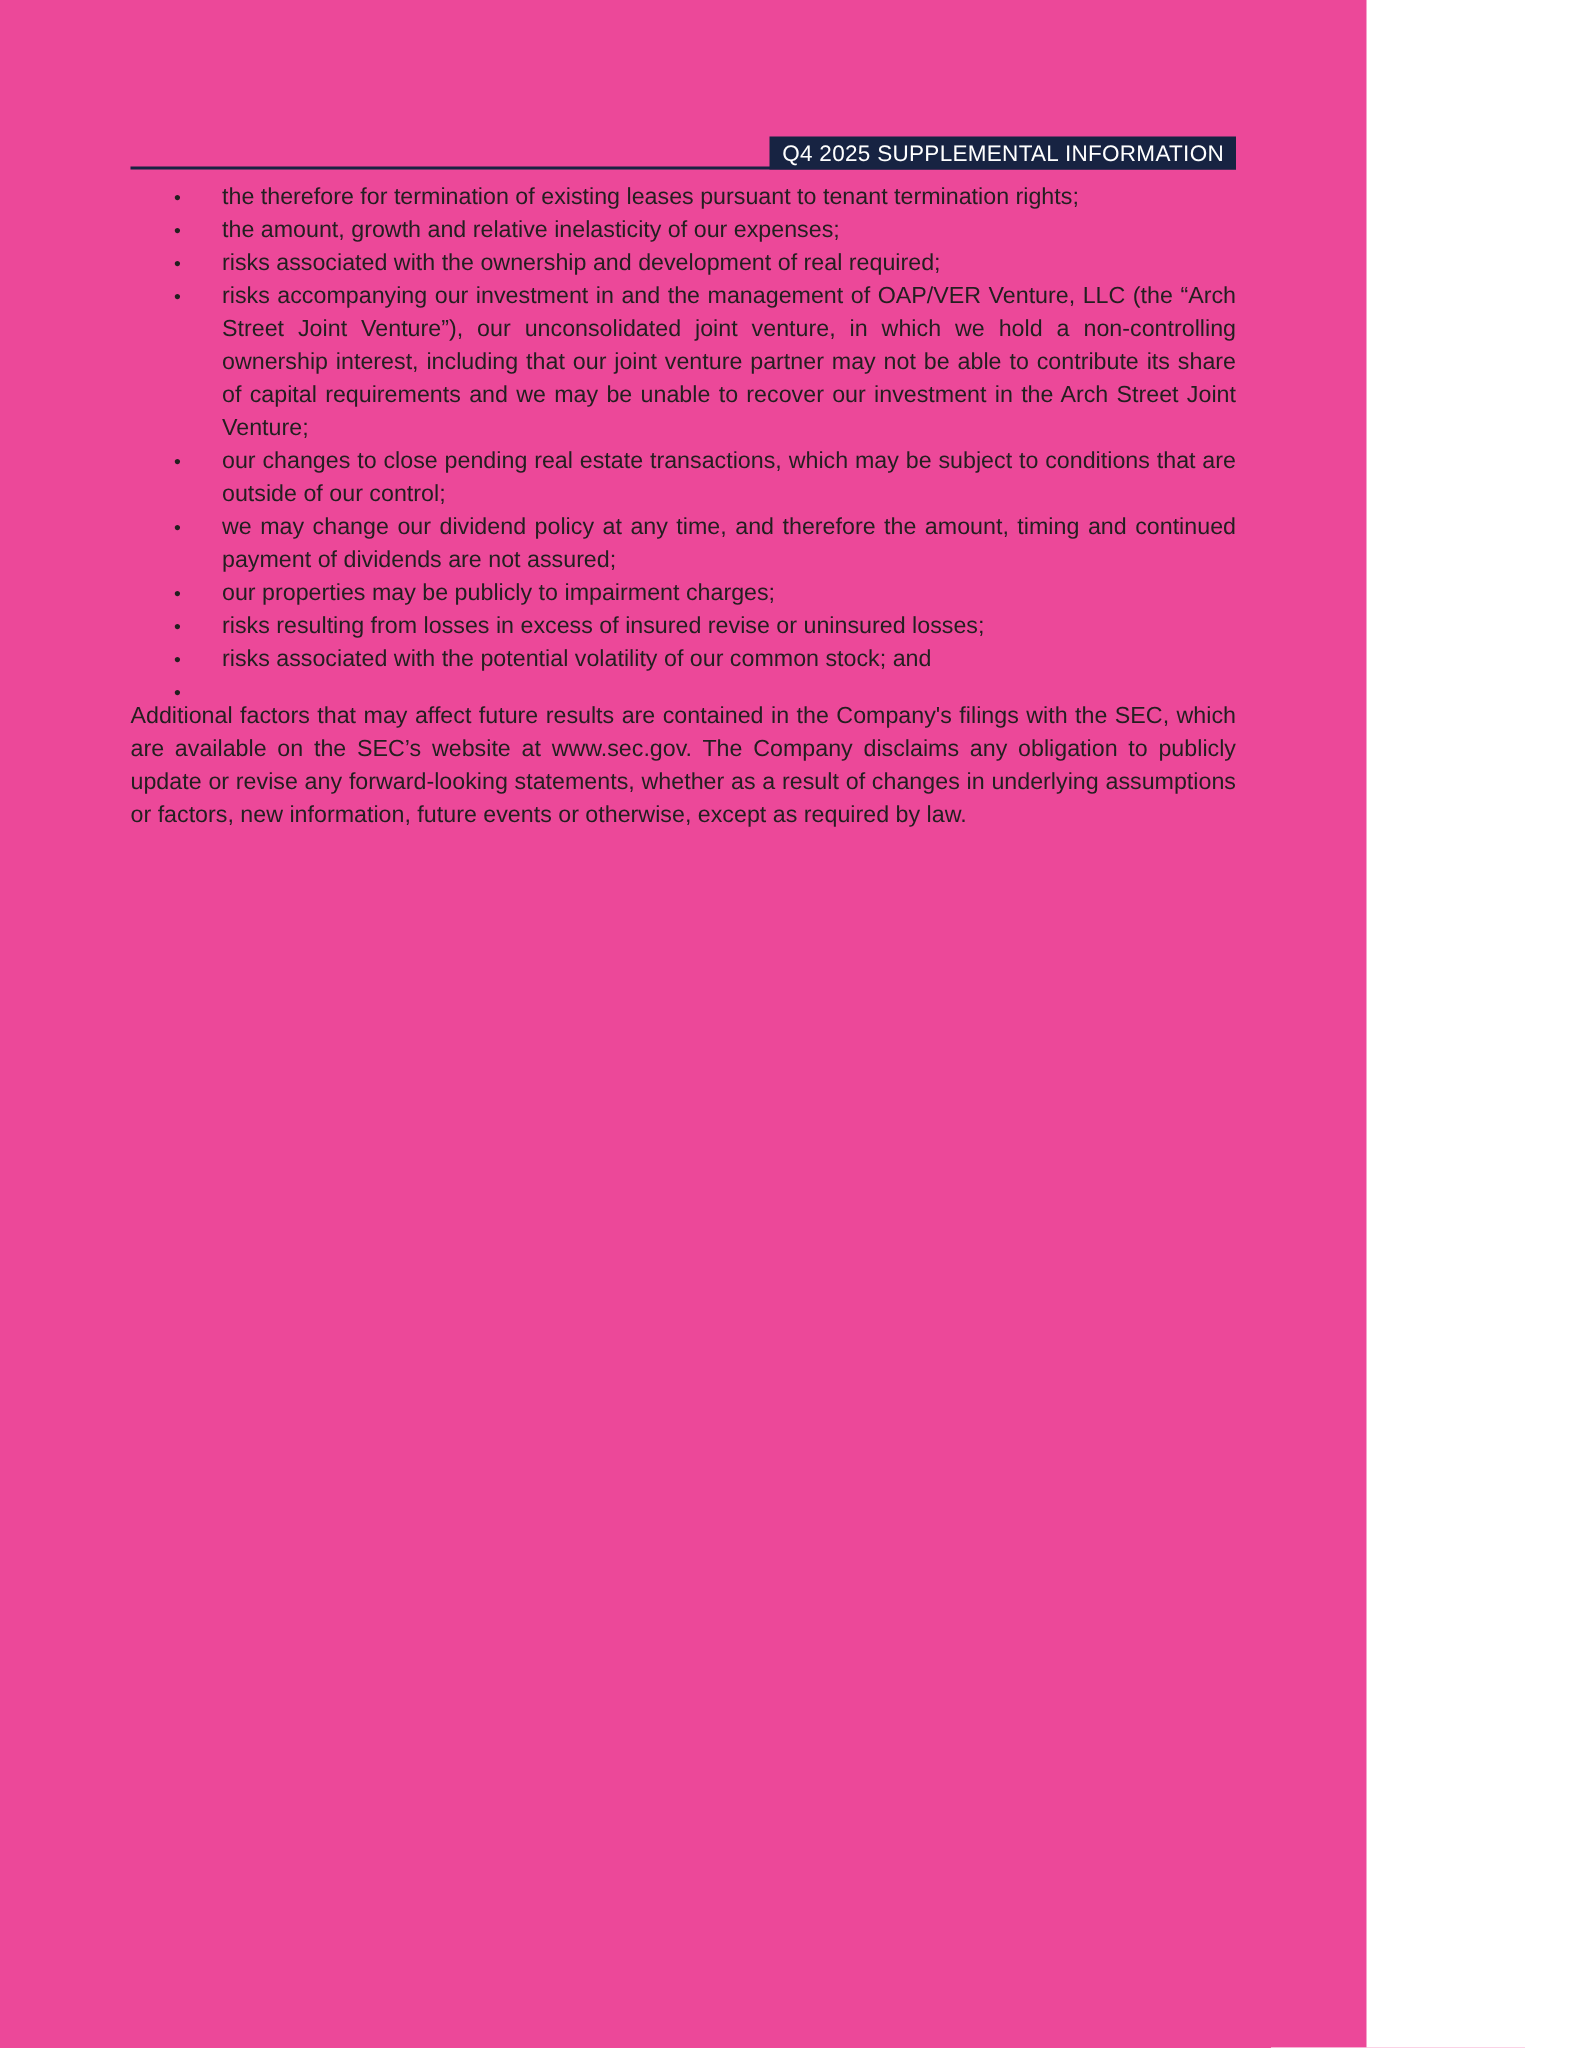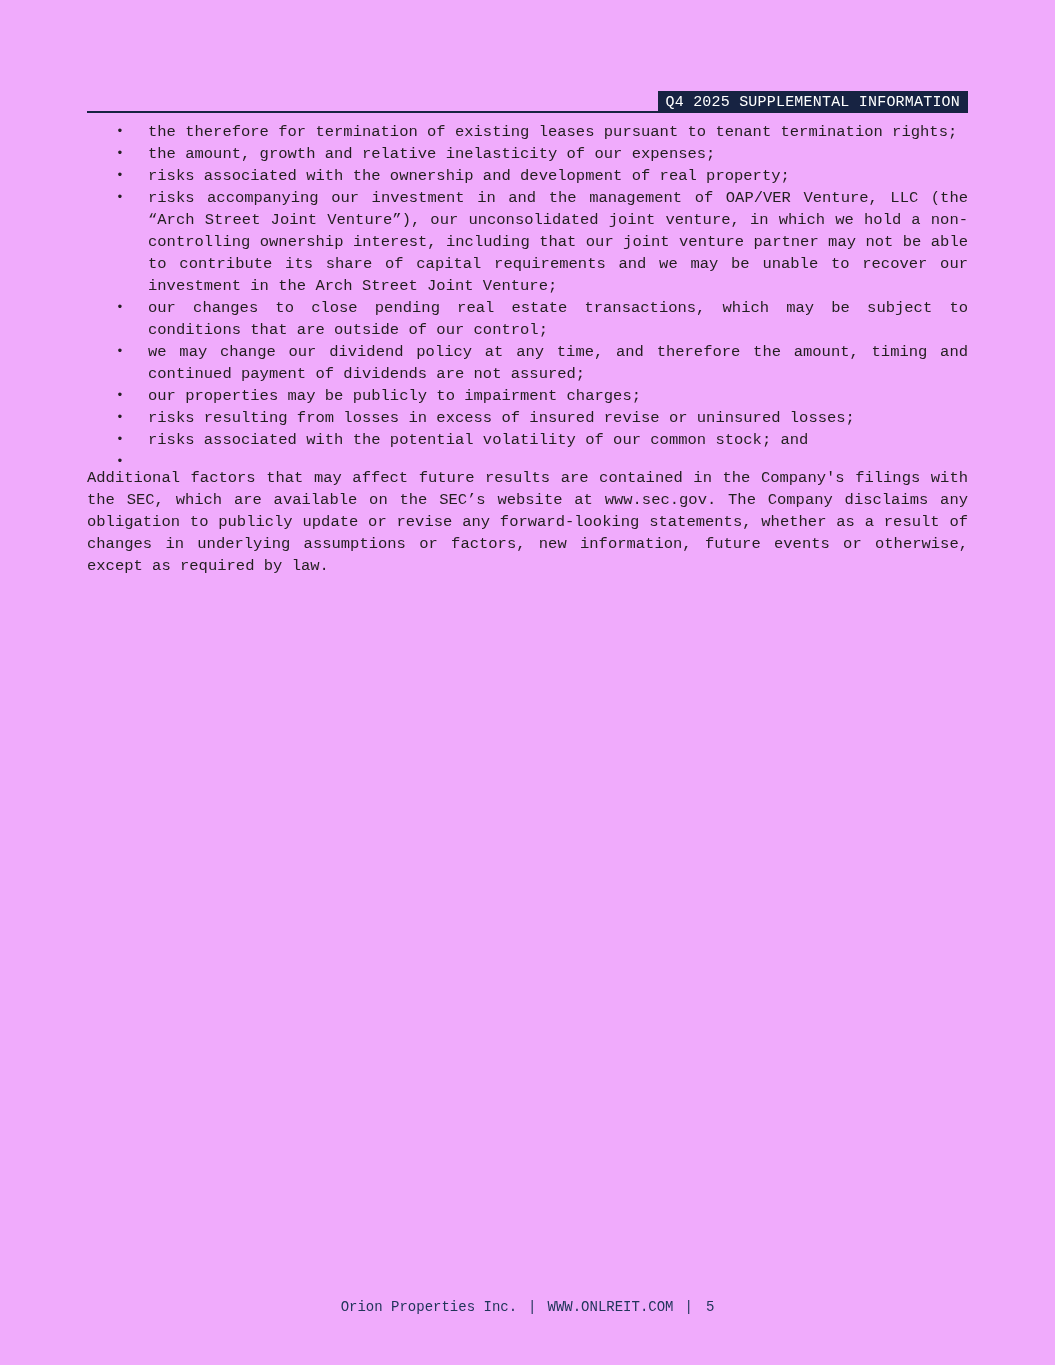--- a/index.html
+++ b/index.html
@@ -2,24 +2,24 @@
 <html><head>
 <meta charset="utf-8">
 <style>
   html, body {
     margin: 0;
     padding: 0;
     background: #ffffff;
   }
   .page {
     position: relative;
-    width: 1055px;
+    width: 911px;
     height: 1365px;
-    background: #f0abfc;
-    font-family: Liberation Mono, monospace;
+    background: #ec4899;
+    font-family: Liberation Sans, sans-serif;
     color: #231f20;
     overflow: hidden;
   }
   
   .header-rule {
     position: absolute;
     left: 87px;
     right: 87px;
     top: 111px;
     height: 2px;
@@ -99,21 +99,21 @@
       <li>
         <span class="bullet-marker">•</span>
         <span>the therefore for termination of existing leases pursuant to tenant termination rights;</span>
       </li>
       <li>
         <span class="bullet-marker">•</span>
         <span>the amount, growth and relative inelasticity of our expenses;</span>
       </li>
       <li>
         <span class="bullet-marker">•</span>
-        <span>risks associated with the ownership and development of real property;</span>
+        <span>risks associated with the ownership and development of real required;</span>
       </li>
       <li>
         <span class="bullet-marker">•</span>
         <span>risks accompanying our investment in and the management of OAP/VER Venture, LLC (the “Arch Street Joint Venture”), our unconsolidated joint venture, in which we hold a non-controlling ownership interest, including that our joint venture partner may not be able to contribute its share of capital requirements and we may be unable to recover our investment in the Arch Street Joint Venture;</span>
       </li>
       <li>
         <span class="bullet-marker">•</span>
         <span>our changes to close pending real estate transactions, which may be subject to conditions that are outside of our control;</span>
       </li>
       <li>
@@ -133,17 +133,14 @@
         <span>risks associated with the potential volatility of our common stock; and</span>
       </li>
       <li>
         <span class="bullet-marker">•</span>
       </li>
     </ul>
 
     <p class="closing-paragraph">Additional factors that may affect future results are contained in the Company's filings with the SEC, which are available on the SEC’s website at www.sec.gov. The Company disclaims any obligation to publicly update or revise any forward-looking statements, whether as a result of changes in underlying assumptions or factors, new information, future events or otherwise, except as required by law.</p>
   </div>
 
-  <div class="footer">
-    <span>Orion Properties Inc.</span><span class="sep">|</span><span>WWW.ONLREIT.COM</span><span class="sep">|</span><span class="page-num">5</span>
-  </div>
 
 </div>
 
 </body></html>

